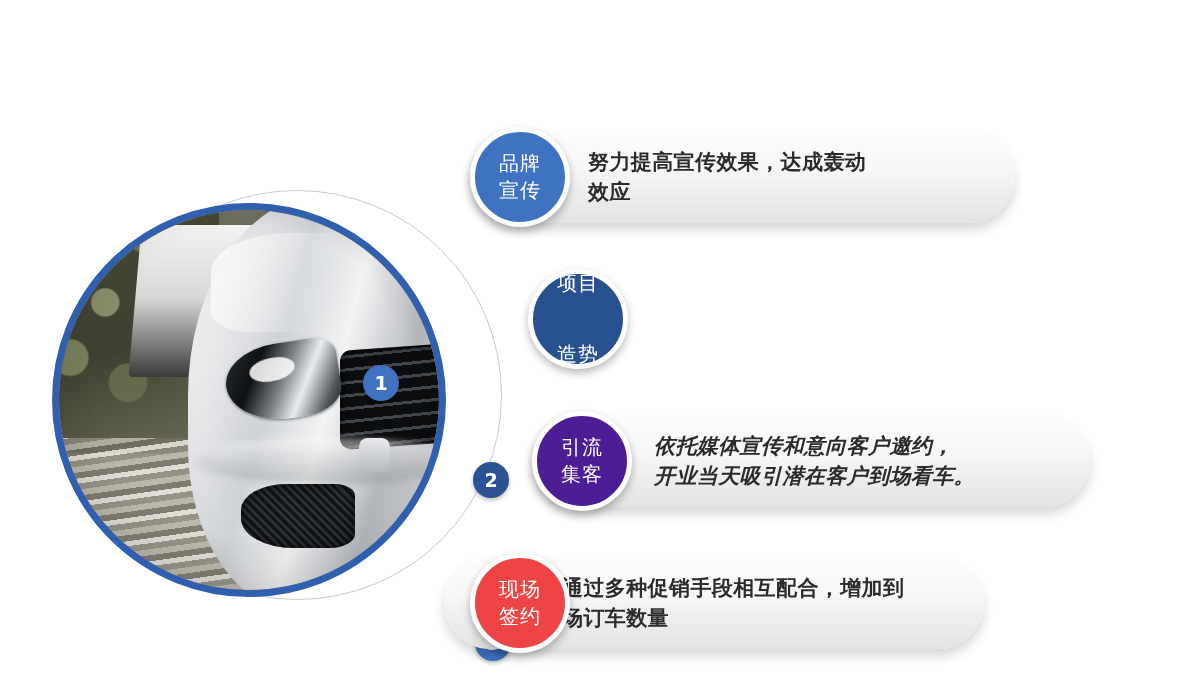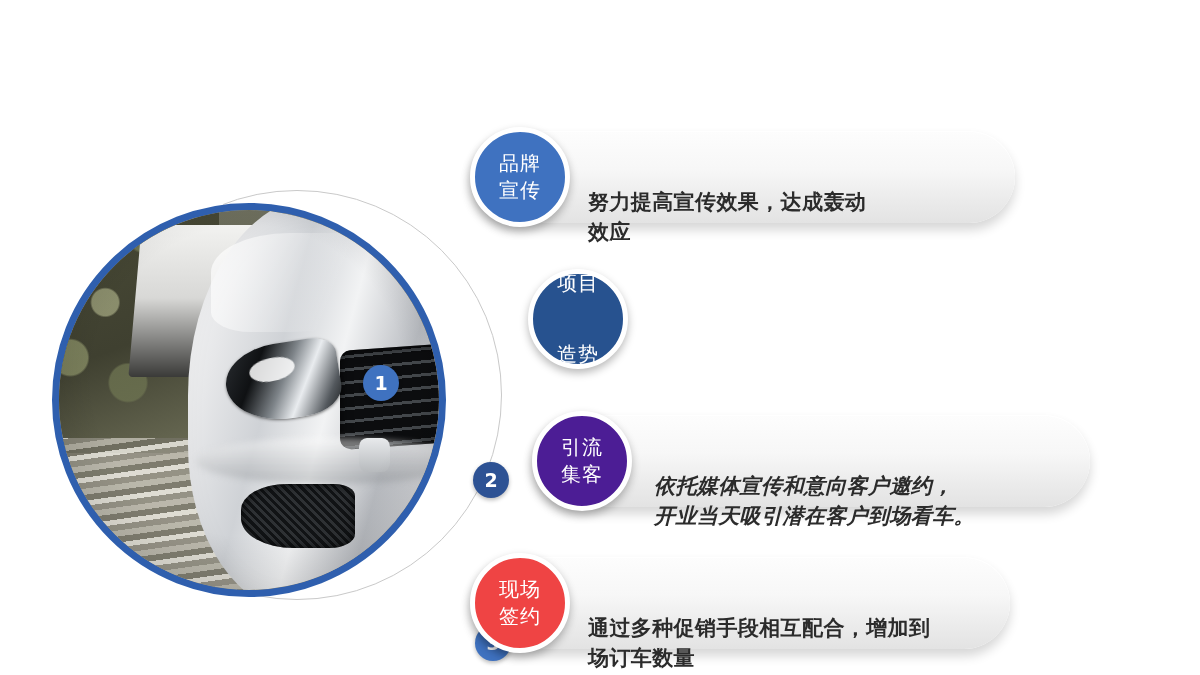--- a/index.html
+++ b/index.html
@@ -152,26 +152,26 @@
 
   
   .card{
     position:absolute;height:92px;border-radius:46px;
     background:linear-gradient(180deg,#fdfdfd 0%,#f7f7f7 42%,#ececec 72%,#e3e3e3 100%);
     box-shadow:0 7px 11px rgba(0,0,0,.16), 0 1px 0 rgba(255,255,255,.9) inset;
   }
   .card-1{left:470px;top:131px;width:545px;}
   .card-2{left:528px;top:273px;width:545px;}
   .card-3{left:532px;top:415px;width:558px;}
-  .card-4{left:470px;top:557px;width:540px;}
+  .card-4{left:444px;top:557px;width:540px;}
 
   .card-text{
     position:absolute;top:50%;transform:translateY(-50%);
     font-size:21px;line-height:30px;font-weight:bold;color:#2b2b2b;
-    letter-spacing:.4px;white-space:pre-line;margin-top:40px;
+    letter-spacing:.4px;white-space:pre-line;
   }
   .card-1 .card-text{left:118px;width:410px;}
   .card-2 .card-text{left:122px;width:410px;}
   .card-3 .card-text{left:122px;width:425px;font-style:italic;}
   .card-4 .card-text{left:118px;width:410px;}
 
   .circle-label{
     position:absolute;width:100px;height:100px;border-radius:50%;
     display:flex;flex-direction:column;align-items:center;justify-content:center;
     color:#ffffff;font-size:20px;line-height:27px;font-weight:normal;

